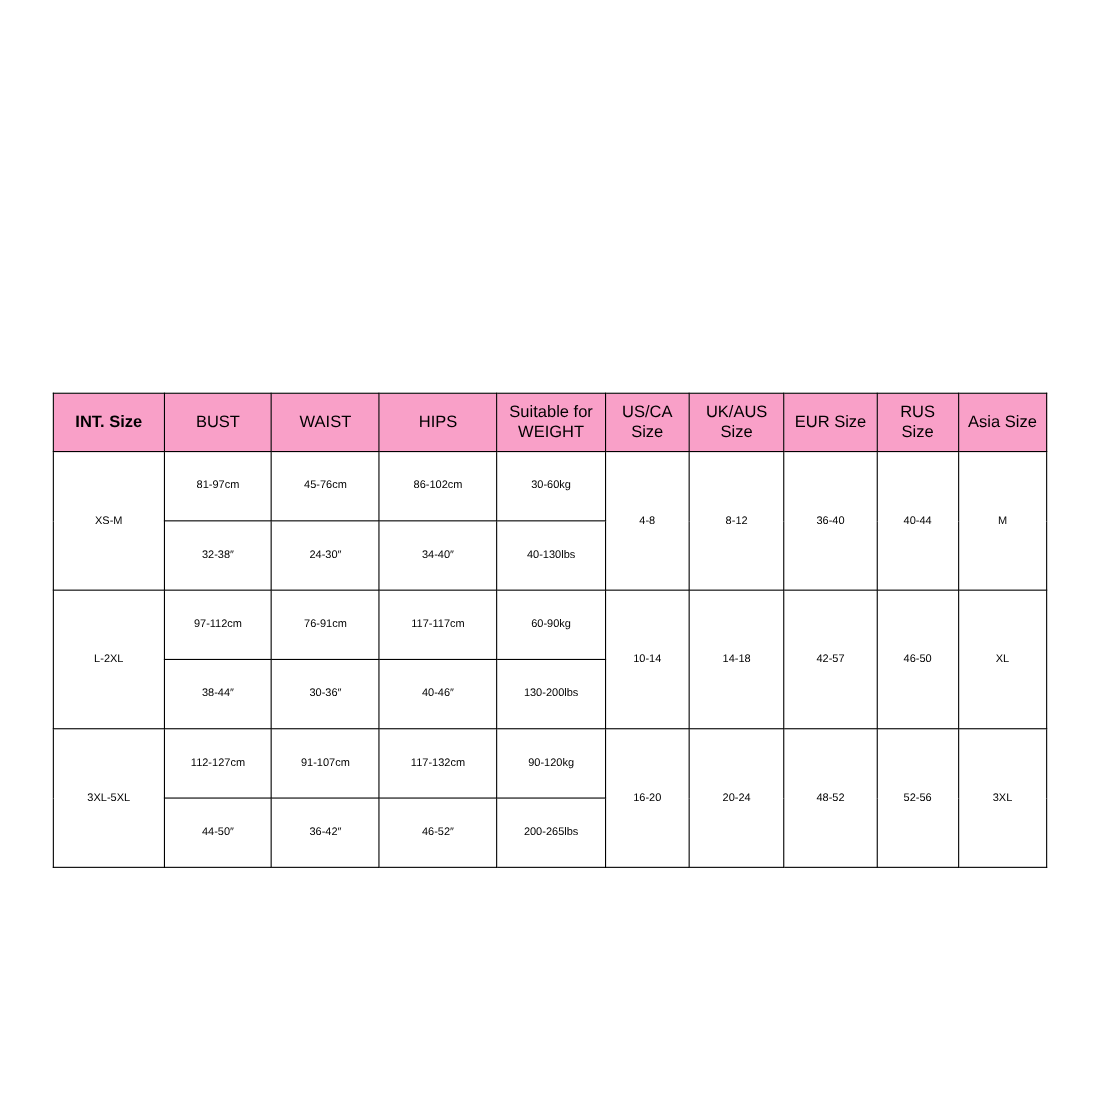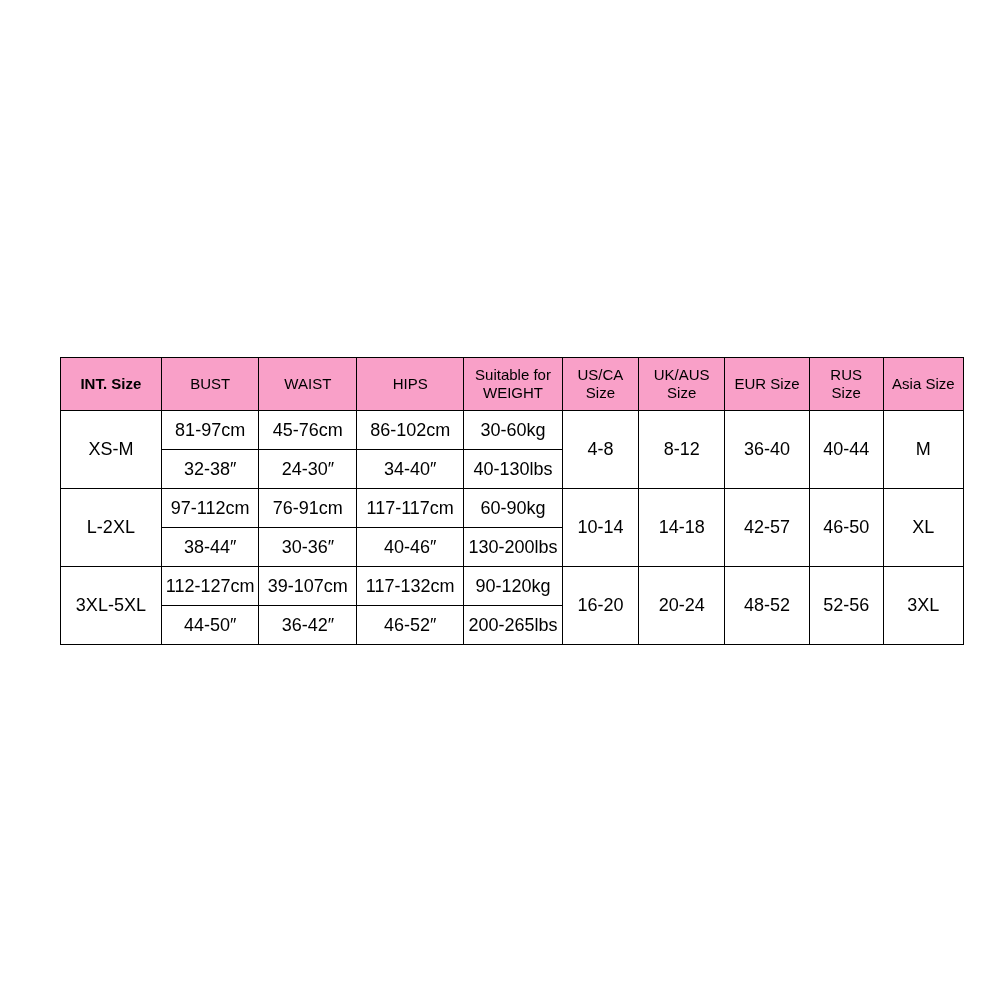--- a/index.html
+++ b/index.html
@@ -14,38 +14,37 @@
     color: #000000;
     position: relative;
     overflow: hidden;
   }
 
   #size-chart-wrap {
     position: absolute;
     left: 48px;
     top: 357px;
     width: 904px;
-    margin-left: 12px;
   }
 
   table.size-chart {
     border-collapse: collapse;
     table-layout: fixed;
     width: 904px;
     border: 1px solid #000;
   }
 
   table.size-chart td,
   table.size-chart th {
     border: 1px solid #000;
     text-align: center;
     vertical-align: middle;
     font-weight: normal;
-    font-size: 18px;
-    padding: 0;
+    font-size: 10px;
+    padding: 12px;
     height: 38px;
     line-height: 1.15;
   }
 
   
   tr.header-row td {
     background: #f9a0c8;
     font-size: 15px;
     height: 48px;
     padding: 2px 3px;
@@ -179,21 +178,21 @@
         <td class="measure">30-36″</td>
         <td class="measure">40-46″</td>
         <td class="measure">130-200lbs</td>
       </tr>
 
       <tr>
         <td class="size-label" rowspan="2">
           <span>3XL-5XL</span>
         </td>
         <td class="measure">112-127cm</td>
-        <td class="measure">39-107cm</td>
+        <td class="measure">91-107cm</td>
         <td class="measure">117-132cm</td>
         <td class="measure">90-120kg</td>
         <td class="region" rowspan="2">16-20</td>
         <td class="region" rowspan="2">20-24</td>
         <td class="region" rowspan="2">48-52</td>
         <td class="region" rowspan="2">52-56</td>
         <td class="region" rowspan="2">3XL</td>
       </tr>
       <tr>
         <td class="measure">44-50″</td>

